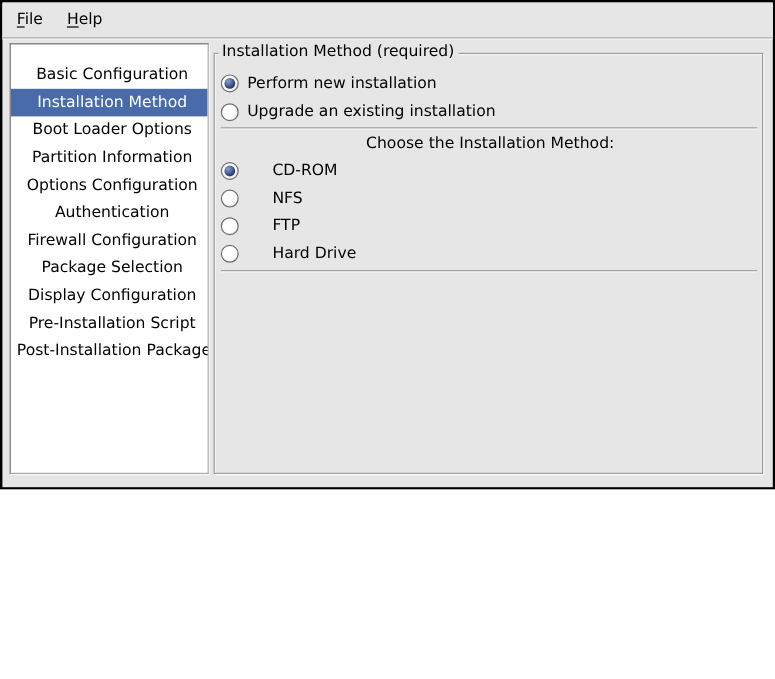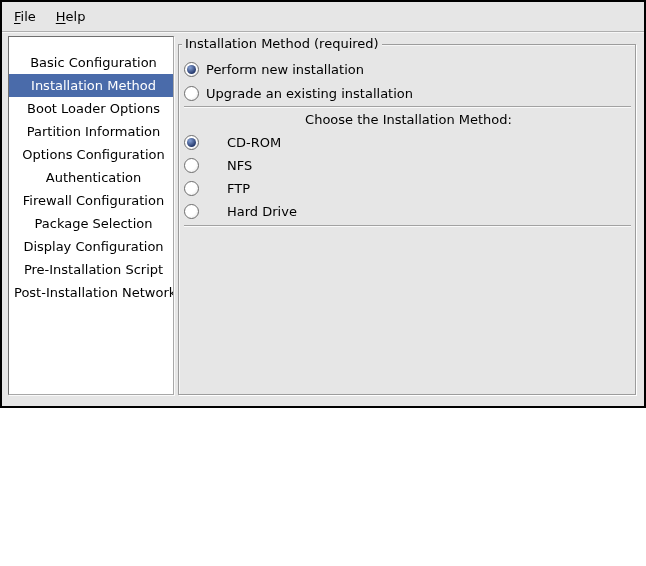--- a/index.html
+++ b/index.html
@@ -158,21 +158,21 @@
 
       <div class="sidebar-item">
         <span>Display Configuration</span>
       </div>
 
       <div class="sidebar-item">
         <span>Pre-Installation Script</span>
       </div>
 
       <div class="sidebar-item">
-        <span>Post-Installation Network</span>
+        <span>Post-Installation Package</span>
       </div>
     </div>
 
   <div class="frame">
     <div class="frame-title">Installation Method (required)</div>
 
     <div class="frame-body">
 
       <div class="rg1">
 

